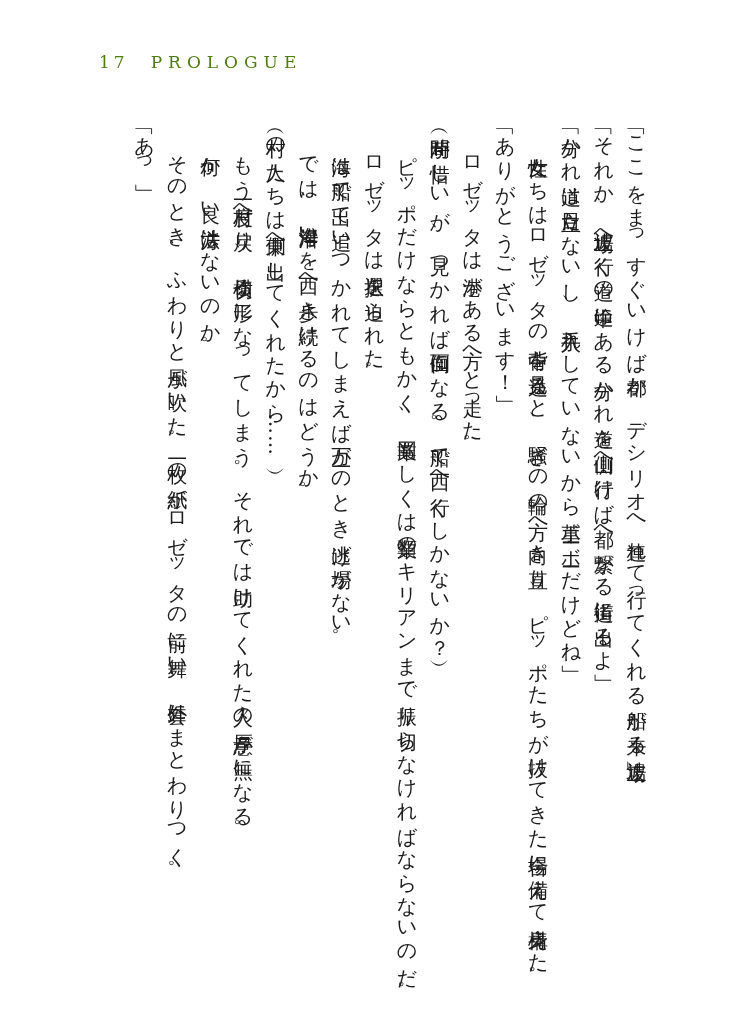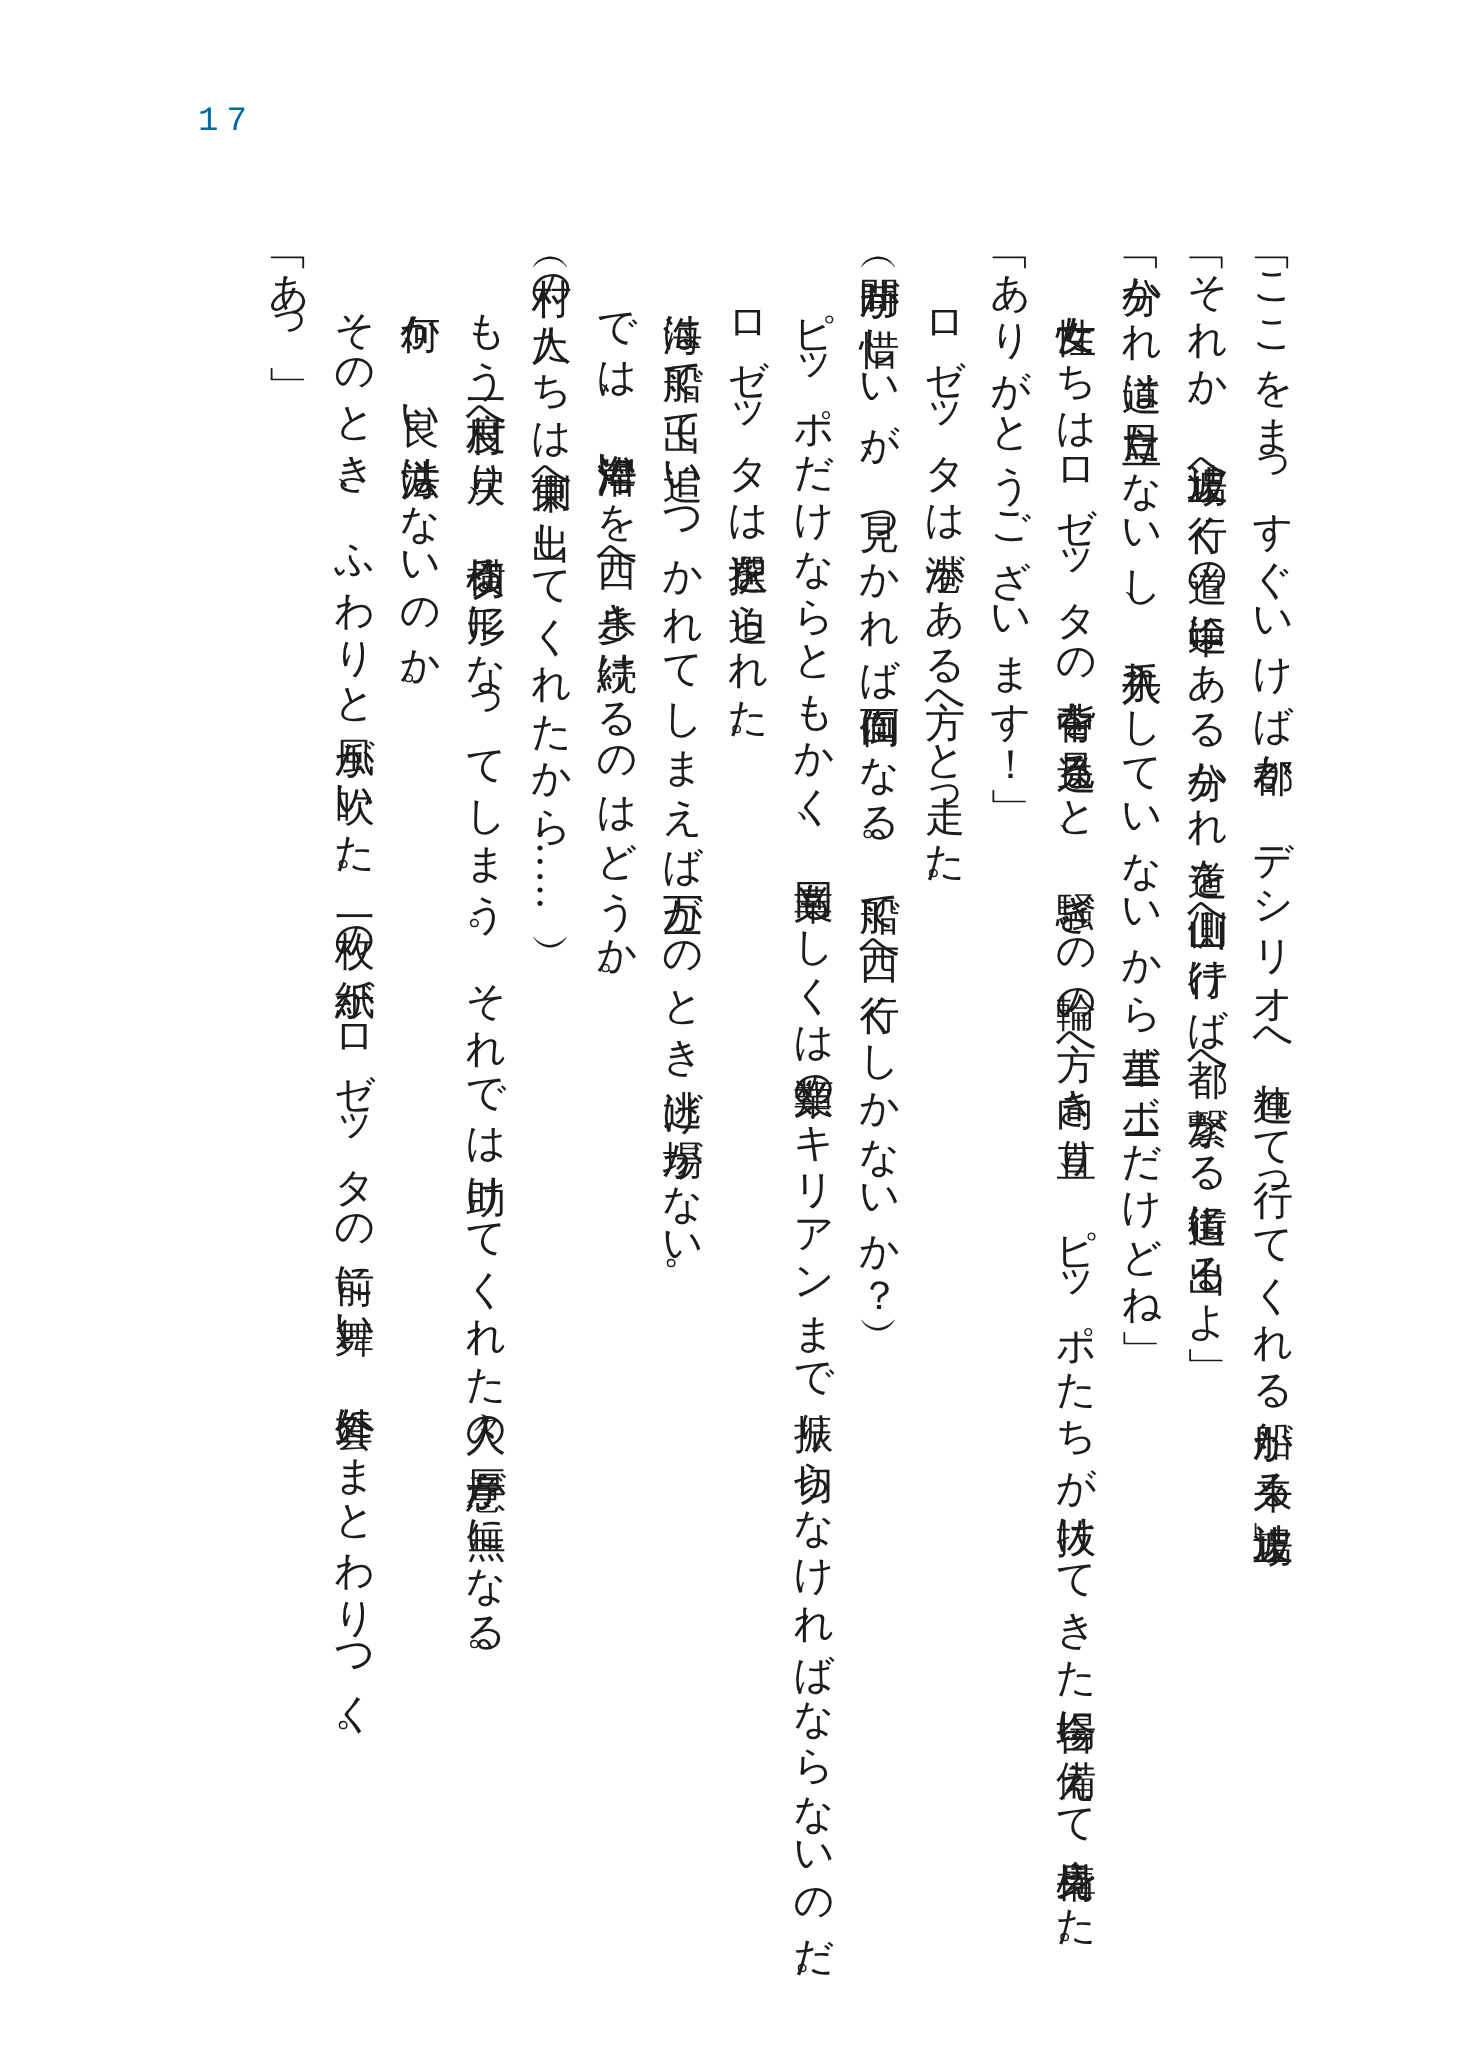--- a/index.html
+++ b/index.html
@@ -21,22 +21,21 @@
     background: #ffffff;
   }
   
   .running-head {
     position: absolute;
     top: 52px;
     left: 99px;
     display: flex;
     align-items: baseline;
     font-size: 17px;
-    color: #0369a1;
-    font-family: Liberation Mono, monospace;
+    color: #4d7c0f;
   }
   .page-number {
     letter-spacing: 4px;
   }
   .section-title {
     margin-left: 22px;
     letter-spacing: 6px;
   }
   
   .text-block {
@@ -59,20 +58,21 @@
     text-indent: 1em;
   }
 </style>
 </head>
 <body>
 
 <div class="page">
 
   <div class="running-head">
     <span class="page-number">17</span>
+    <span class="section-title">PROLOGUE</span>
   </div>
 
   <div class="text-block">
     <p>「ここをまっすぐいけば都か、デシリオへ連れて行ってくれる船が来る波止場」</p>
     <p>「それか、波止場へ行く道の途中にある分かれ道を山側へ行けば都へ繋がる街道に出るよ」</p>
     <p>「分かれ道は目立たないし、手入れしていないから草ボーボーだけどね」</p>
     <p class="indent">女性たちはロゼッタの背中を見送ると、騒ぎの輪の方へ向き直り、ピッポたちが抜けてきた場合に備えて身構えた。</p>
     <p>「ありがとうございます！」</p>
     <p class="indent">ロゼッタは港がある方へと走った。</p>
     <p>（時間が惜しいが、見つかれば面倒になる。船で西へ行くしかないか？）</p>

